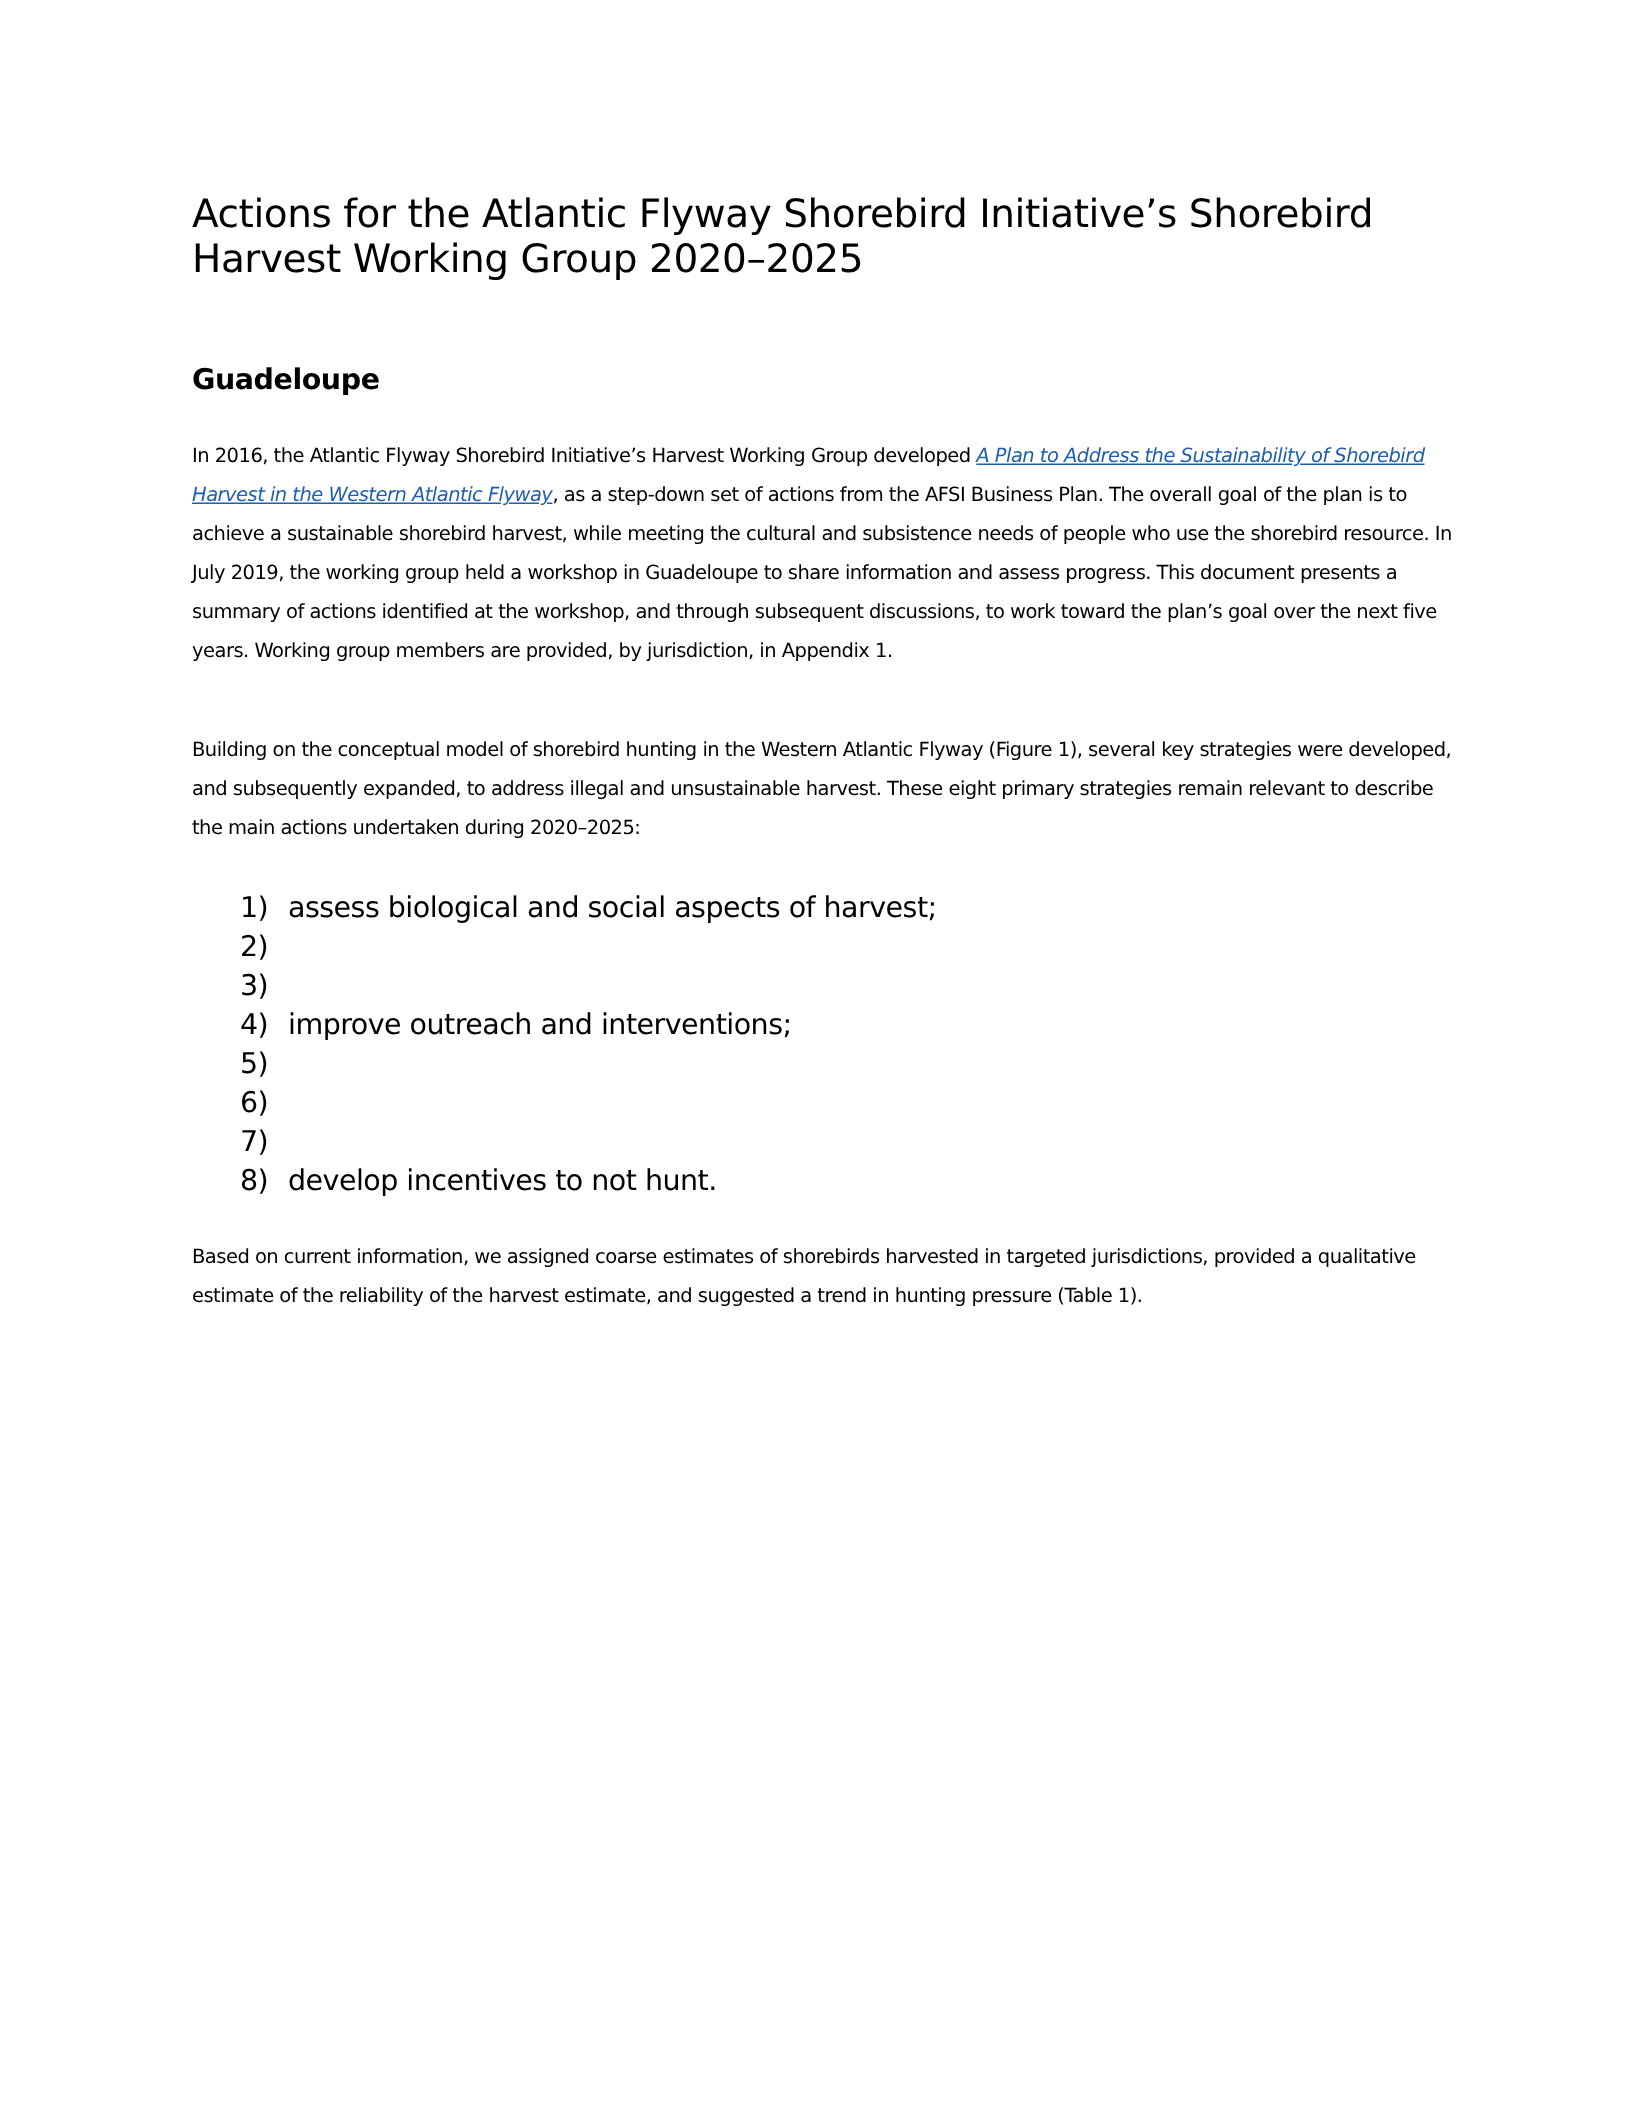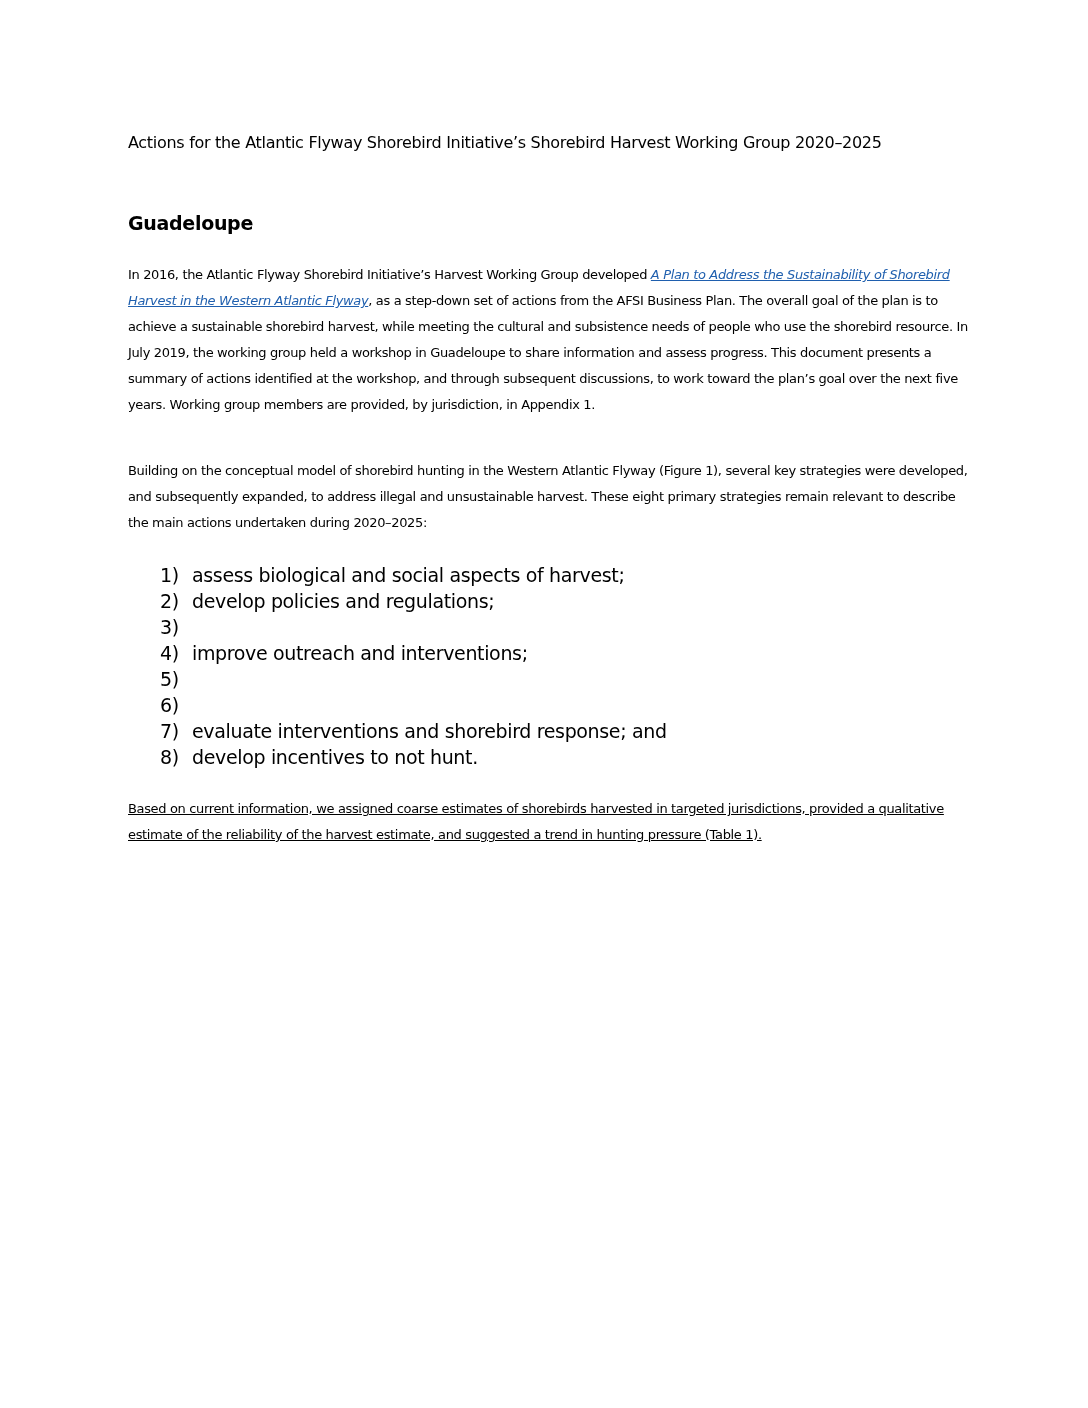--- a/index.html
+++ b/index.html
@@ -2,33 +2,33 @@
 <html><head>
 <meta charset="utf-8">
 <style>
   html, body { margin: 0; padding: 0; background: #ffffff; }
   body { width: 1088px; height: 1408px; position: relative; overflow: hidden; }
   .page {
     position: absolute; left: 128px; top: 128px; width: 840px;
     font-family: "DejaVu Sans", sans-serif; color: #000;
   }
   .doc-title {
-    font-size: 16px; line-height: 30px; font-weight: normal; margin: 0;
+    font-size: 26px; line-height: 30px; font-weight: normal; margin: 0;
     letter-spacing: -0.3px;
   }
   .section-heading {
     font-size: 19px; font-weight: bold; margin: 0; margin-top: 52px; line-height: 26px;
     letter-spacing: -0.3px;
   }
   .para {
     font-size: 13px; line-height: 26px; margin: 0; letter-spacing: -0.35px;
   }
   .p1 { margin-top: 26px; }
   .p2 { margin-top: 40px; }
-  .p3 { margin-top: 26px; text-decoration: underline; }
+  .p3 { margin-top: 26px; }
   .doc-link { color: #1f5fae; font-style: italic; text-decoration: underline; cursor: pointer; }
   ol.strategies {
     list-style: none; margin: 26px 0 0 0; padding: 0 0 0 32px;
     font-size: 19px; line-height: 26px; letter-spacing: -0.35px;
   }
   ol.strategies li { display: flex; }
   ol.strategies .num { width: 32px; flex: 0 0 32px; }
 </style>
 </head>
 <body>
@@ -42,38 +42,36 @@
 
   <p class="para p2">Building on the conceptual model of shorebird hunting in the Western Atlantic Flyway (Figure 1), several key strategies were developed, and subsequently expanded, to address illegal and unsustainable harvest. These eight primary strategies remain relevant to describe the main actions undertaken during 2020–2025:</p>
 
   <ol class="strategies">
     <li>
         <span class="num">1)</span>
         <span>assess biological and social aspects of harvest;</span>
       </li>
     <li>
         <span class="num">2)</span>
-        <span>develop policies and regulations;</span>
       </li>
     <li>
         <span class="num">3)</span>
       </li>
     <li>
         <span class="num">4)</span>
         <span>improve outreach and interventions;</span>
       </li>
     <li>
         <span class="num">5)</span>
       </li>
     <li>
         <span class="num">6)</span>
       </li>
     <li>
         <span class="num">7)</span>
-        <span>evaluate interventions and shorebird response; and</span>
       </li>
     <li>
         <span class="num">8)</span>
         <span>develop incentives to not hunt.</span>
       </li>
   </ol>
 
   <p class="para p3">Based on current information, we assigned coarse estimates of shorebirds harvested in targeted jurisdictions, provided a qualitative estimate of the reliability of the harvest estimate, and suggested a trend in hunting pressure (Table 1).</p>
 </div>
 

